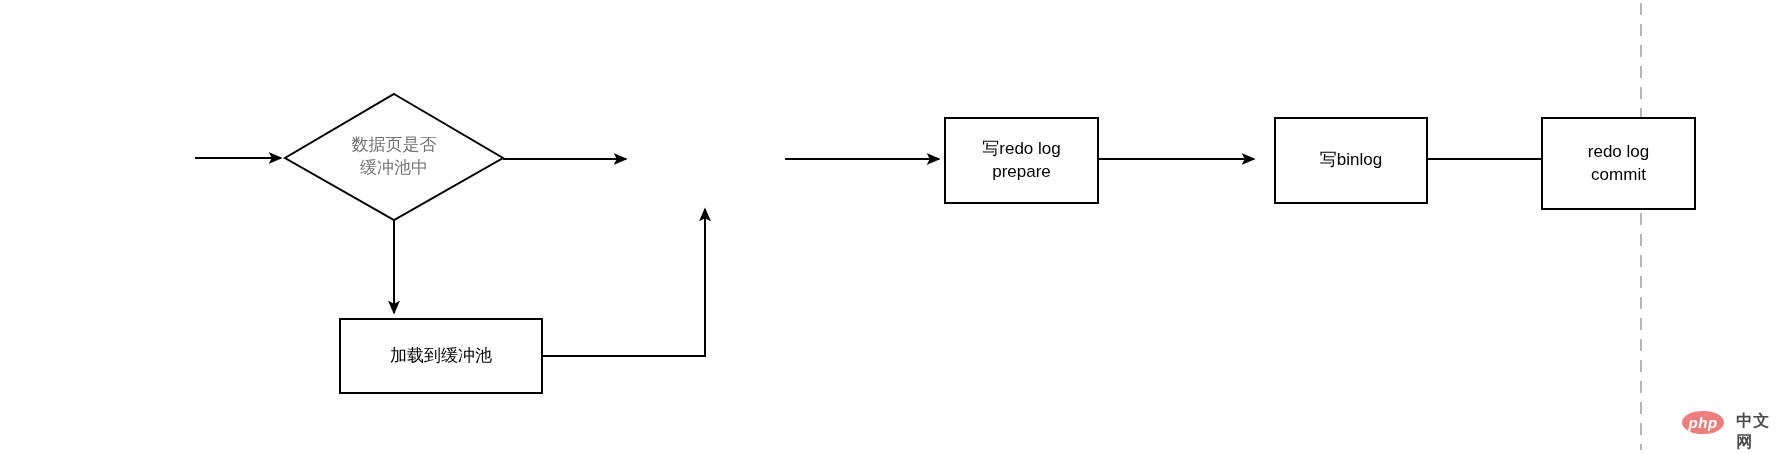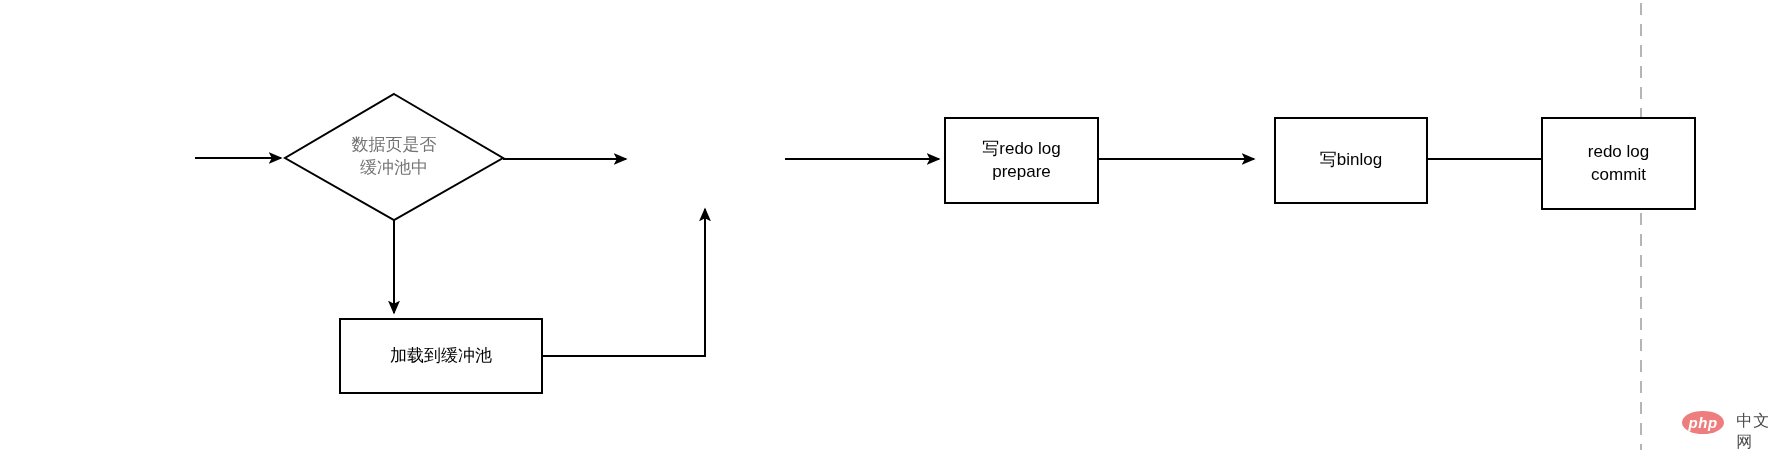--- a/index.html
+++ b/index.html
@@ -74,20 +74,21 @@
     font-size: 15px;
     display: flex;
     align-items: center;
     justify-content: center;
     letter-spacing: 0.5px;
   }
   #watermark .site {
     color: #4a4a4a;
     font-size: 16px;
     letter-spacing: 1px;
+    font-weight: bold;
   }
 </style>
 </head>
 <body>
 
 <div id="canvas">
 
   <svg id="connector-layer" width="1784" height="454" viewBox="0 0 1784 454">
     <defs>
       <marker id="arrow" markerWidth="9" markerHeight="8" refX="6.2" refY="3" orient="auto" markerUnits="strokeWidth">

